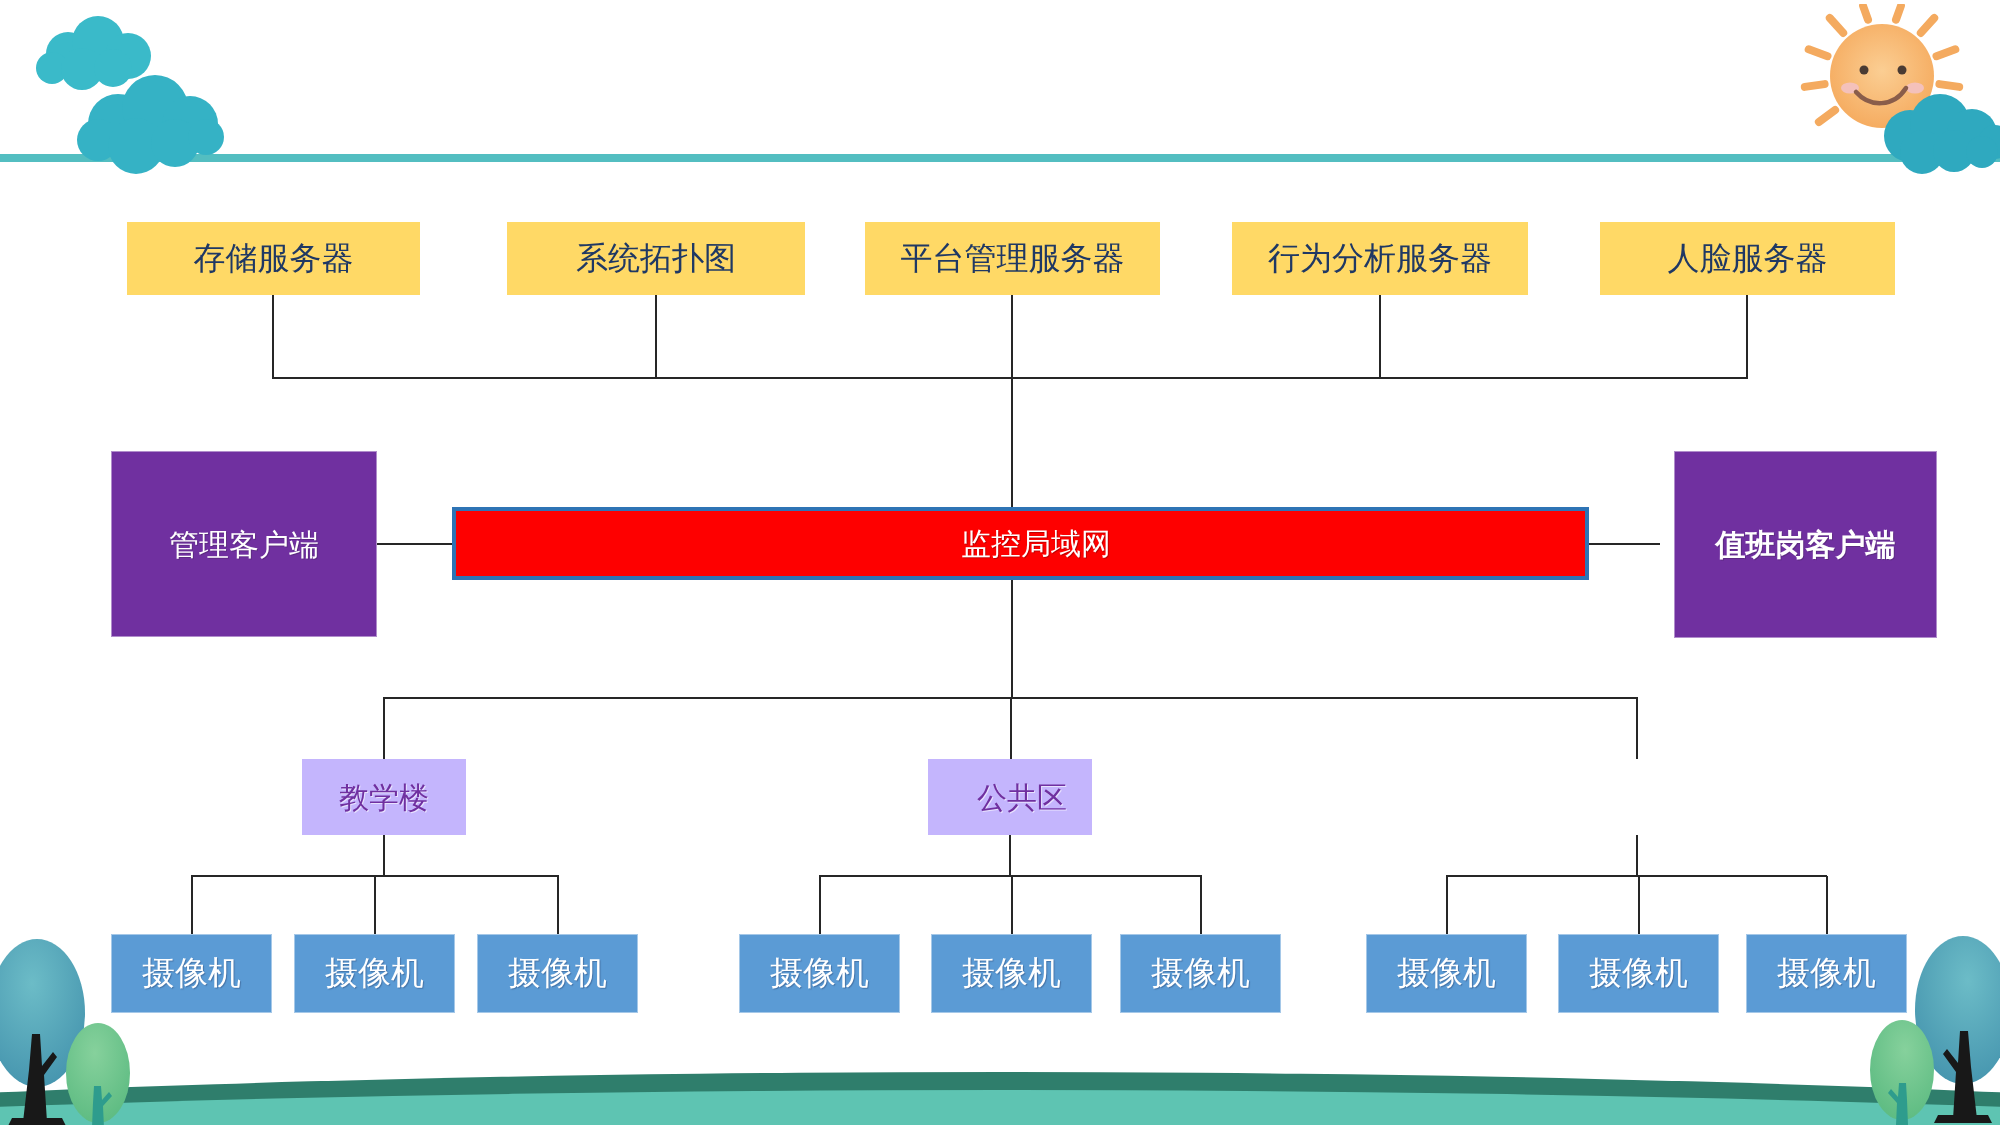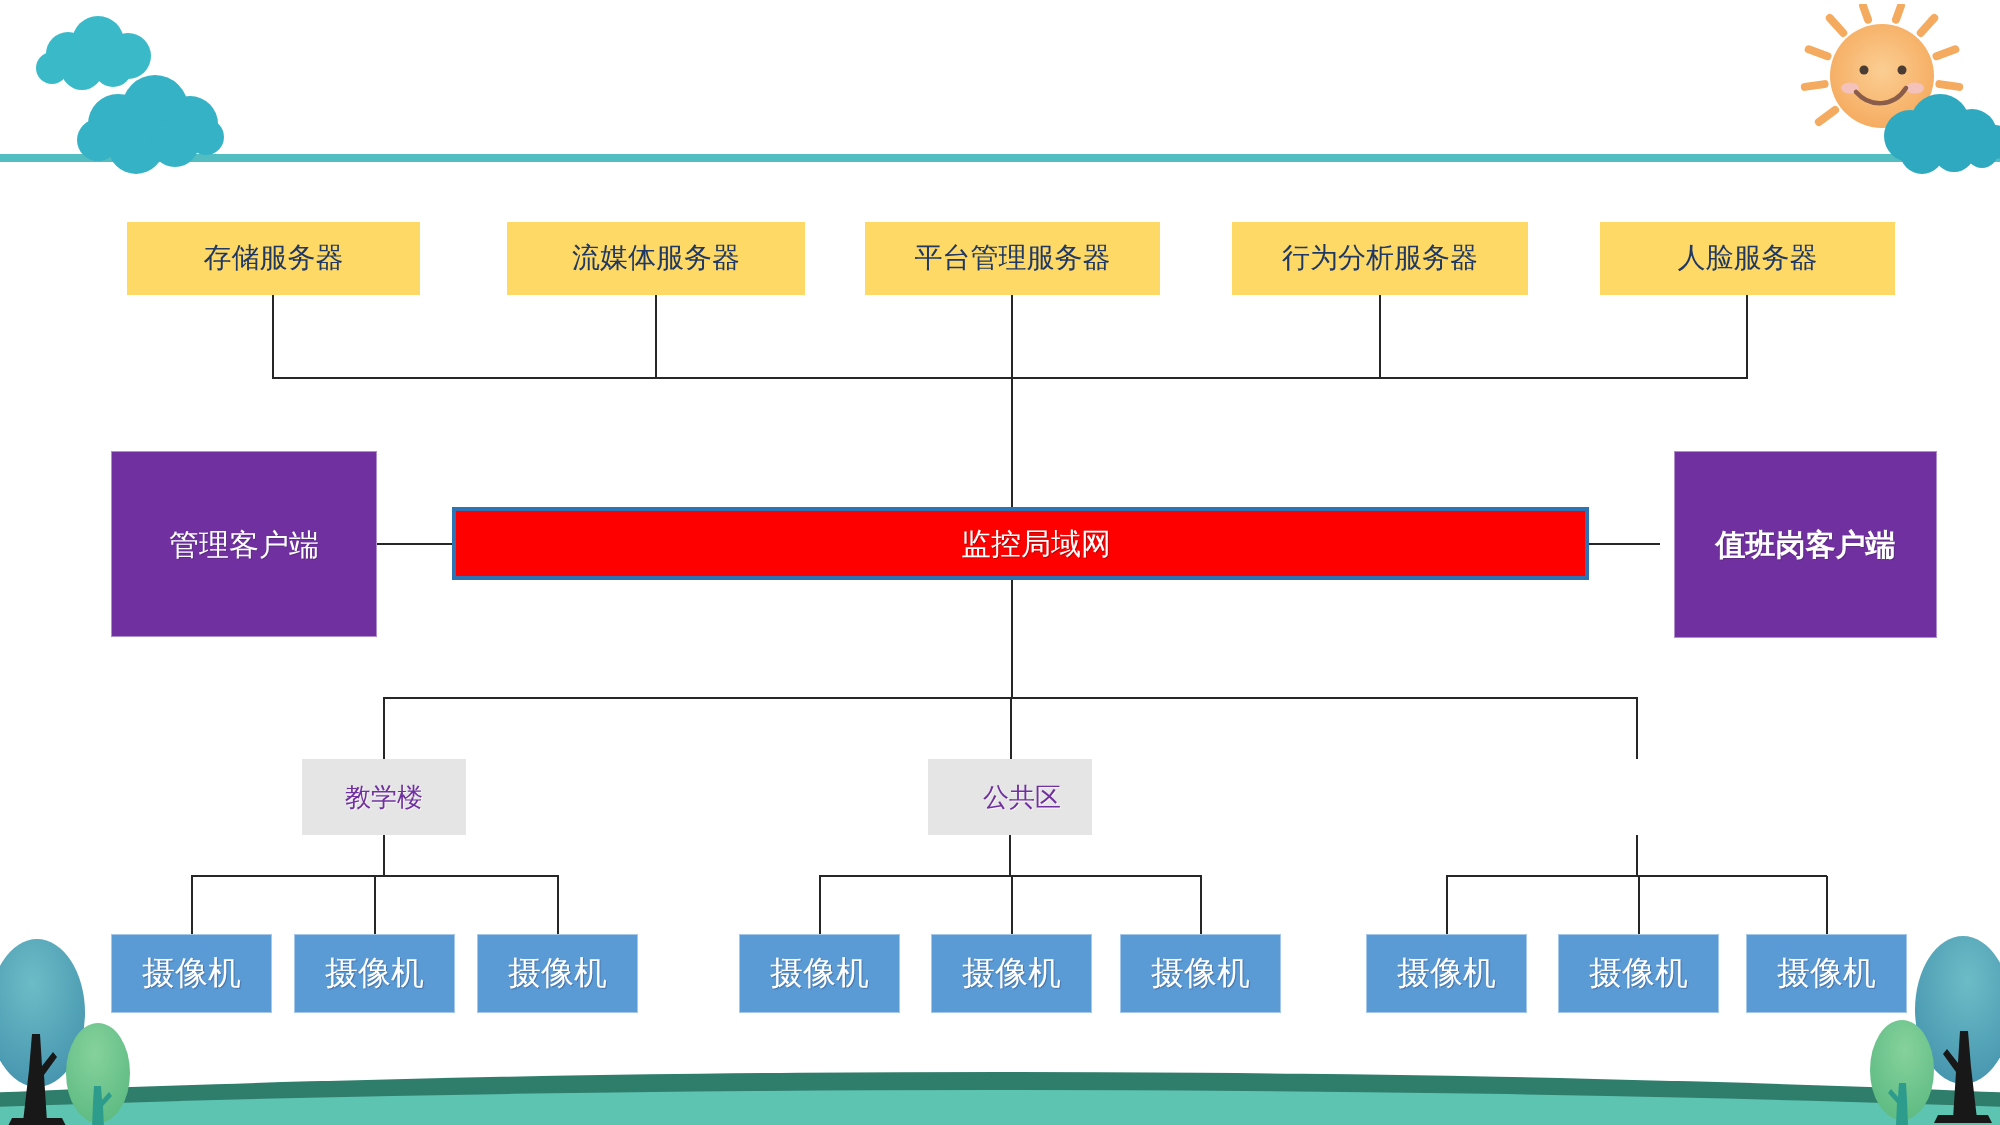--- a/index.html
+++ b/index.html
@@ -17,26 +17,26 @@
   .title{
     position:absolute;left:785px;top:34px;width:600px;text-align:center;
     font-size:66px;font-weight:800;color:#000;letter-spacing:2px;z-index:2;
     text-shadow:2px 2px 0 rgba(40,40,90,0.25);
   }
   
   .node{
     position:absolute;display:flex;align-items:center;justify-content:center;
     box-sizing:border-box;z-index:2;text-align:center;line-height:1.1;
   }
-  .server{background:#FFD966;color:#1F3864;font-size:28px;top:222px;height:73px;}
+  .server{background:#FFD966;color:#1F3864;font-size:32px;top:222px;height:73px;}
   .client{background:#7030A0;color:#ffffff;font-size:30px;border:1px solid rgba(255,255,255,0.45);
           text-shadow:1px 1px 0 rgba(80,40,110,0.6);margin-left:14px;}
   .network{background:#FE0000;color:#ffffff;font-size:30px;border:4px solid #2E74B5;
            text-shadow:1px 1px 0 rgba(150,0,0,0.6);}
-  .zone{background:#e5e5e5;color:#7030A0;font-size:26px;top:759px;height:76px;
+  .zone{background:#c4b5fd;color:#7030A0;font-size:30px;top:759px;height:76px;
         text-shadow:1px 1px 0 rgba(255,255,255,0.6);}
   .camera{background:#5B9BD5;color:#ffffff;font-size:33px;top:934px;height:79px;
           border:1px solid rgba(255,255,255,0.45);text-shadow:1px 1px 1px rgba(60,100,150,0.7);}
   
   .cline{position:absolute;background:#262626;z-index:1;}
 </style>
 </head>
 <body>
 
 <div class="stage">
@@ -123,21 +123,21 @@
   <svg class="deco" style="left:1858px;top:935px;transform:scaleX(-1);" width="150" height="190" viewBox="0 0 150 190">
     <ellipse cx="45" cy="75" rx="48" ry="74" fill="url(#tBlue)"></ellipse>
     <path d="M40 96 L48 96 L50 128 L61 114 L65 119 L52 137 L55 184 L31 184 L37 132 Z" fill="#181818"></path>
     <path d="M20 180 L70 180 L74 188 L16 188 Z" fill="#181818"></path>
     <ellipse cx="106" cy="135" rx="32" ry="50" fill="url(#tGreen)"></ellipse>
     <path d="M102 148 L109 148 L110 162 L117 154 L120 158 L111 168 L112 190 L100 190 L101 165 Z" fill="#2E9C8D"></path>
   </svg>
 
 
   <div class="node server" style="left:127px;width:293px;">存储服务器</div>
-  <div class="node server" style="left:507px;width:298px;">流媒体服务器</div>
+  <div class="node server" style="left:507px;width:298px;">系统拓扑图</div>
   <div class="node server" style="left:865px;width:295px;">平台管理服务器</div>
   <div class="node server" style="left:1232px;width:296px;">行为分析服务器</div>
   <div class="node server" style="left:1600px;width:295px;">人脸服务器</div>
 
   <div class="cline" style="left:272px;top:295px;width:2px;height:84px;"></div>
   <div class="cline" style="left:655px;top:295px;width:2px;height:84px;"></div>
   <div class="cline" style="left:1011px;top:295px;width:2px;height:84px;"></div>
   <div class="cline" style="left:1379px;top:295px;width:2px;height:84px;"></div>
   <div class="cline" style="left:1746px;top:295px;width:2px;height:84px;"></div>
   <div class="cline" style="left:272px;top:377px;width:1476px;height:2px;"></div>

